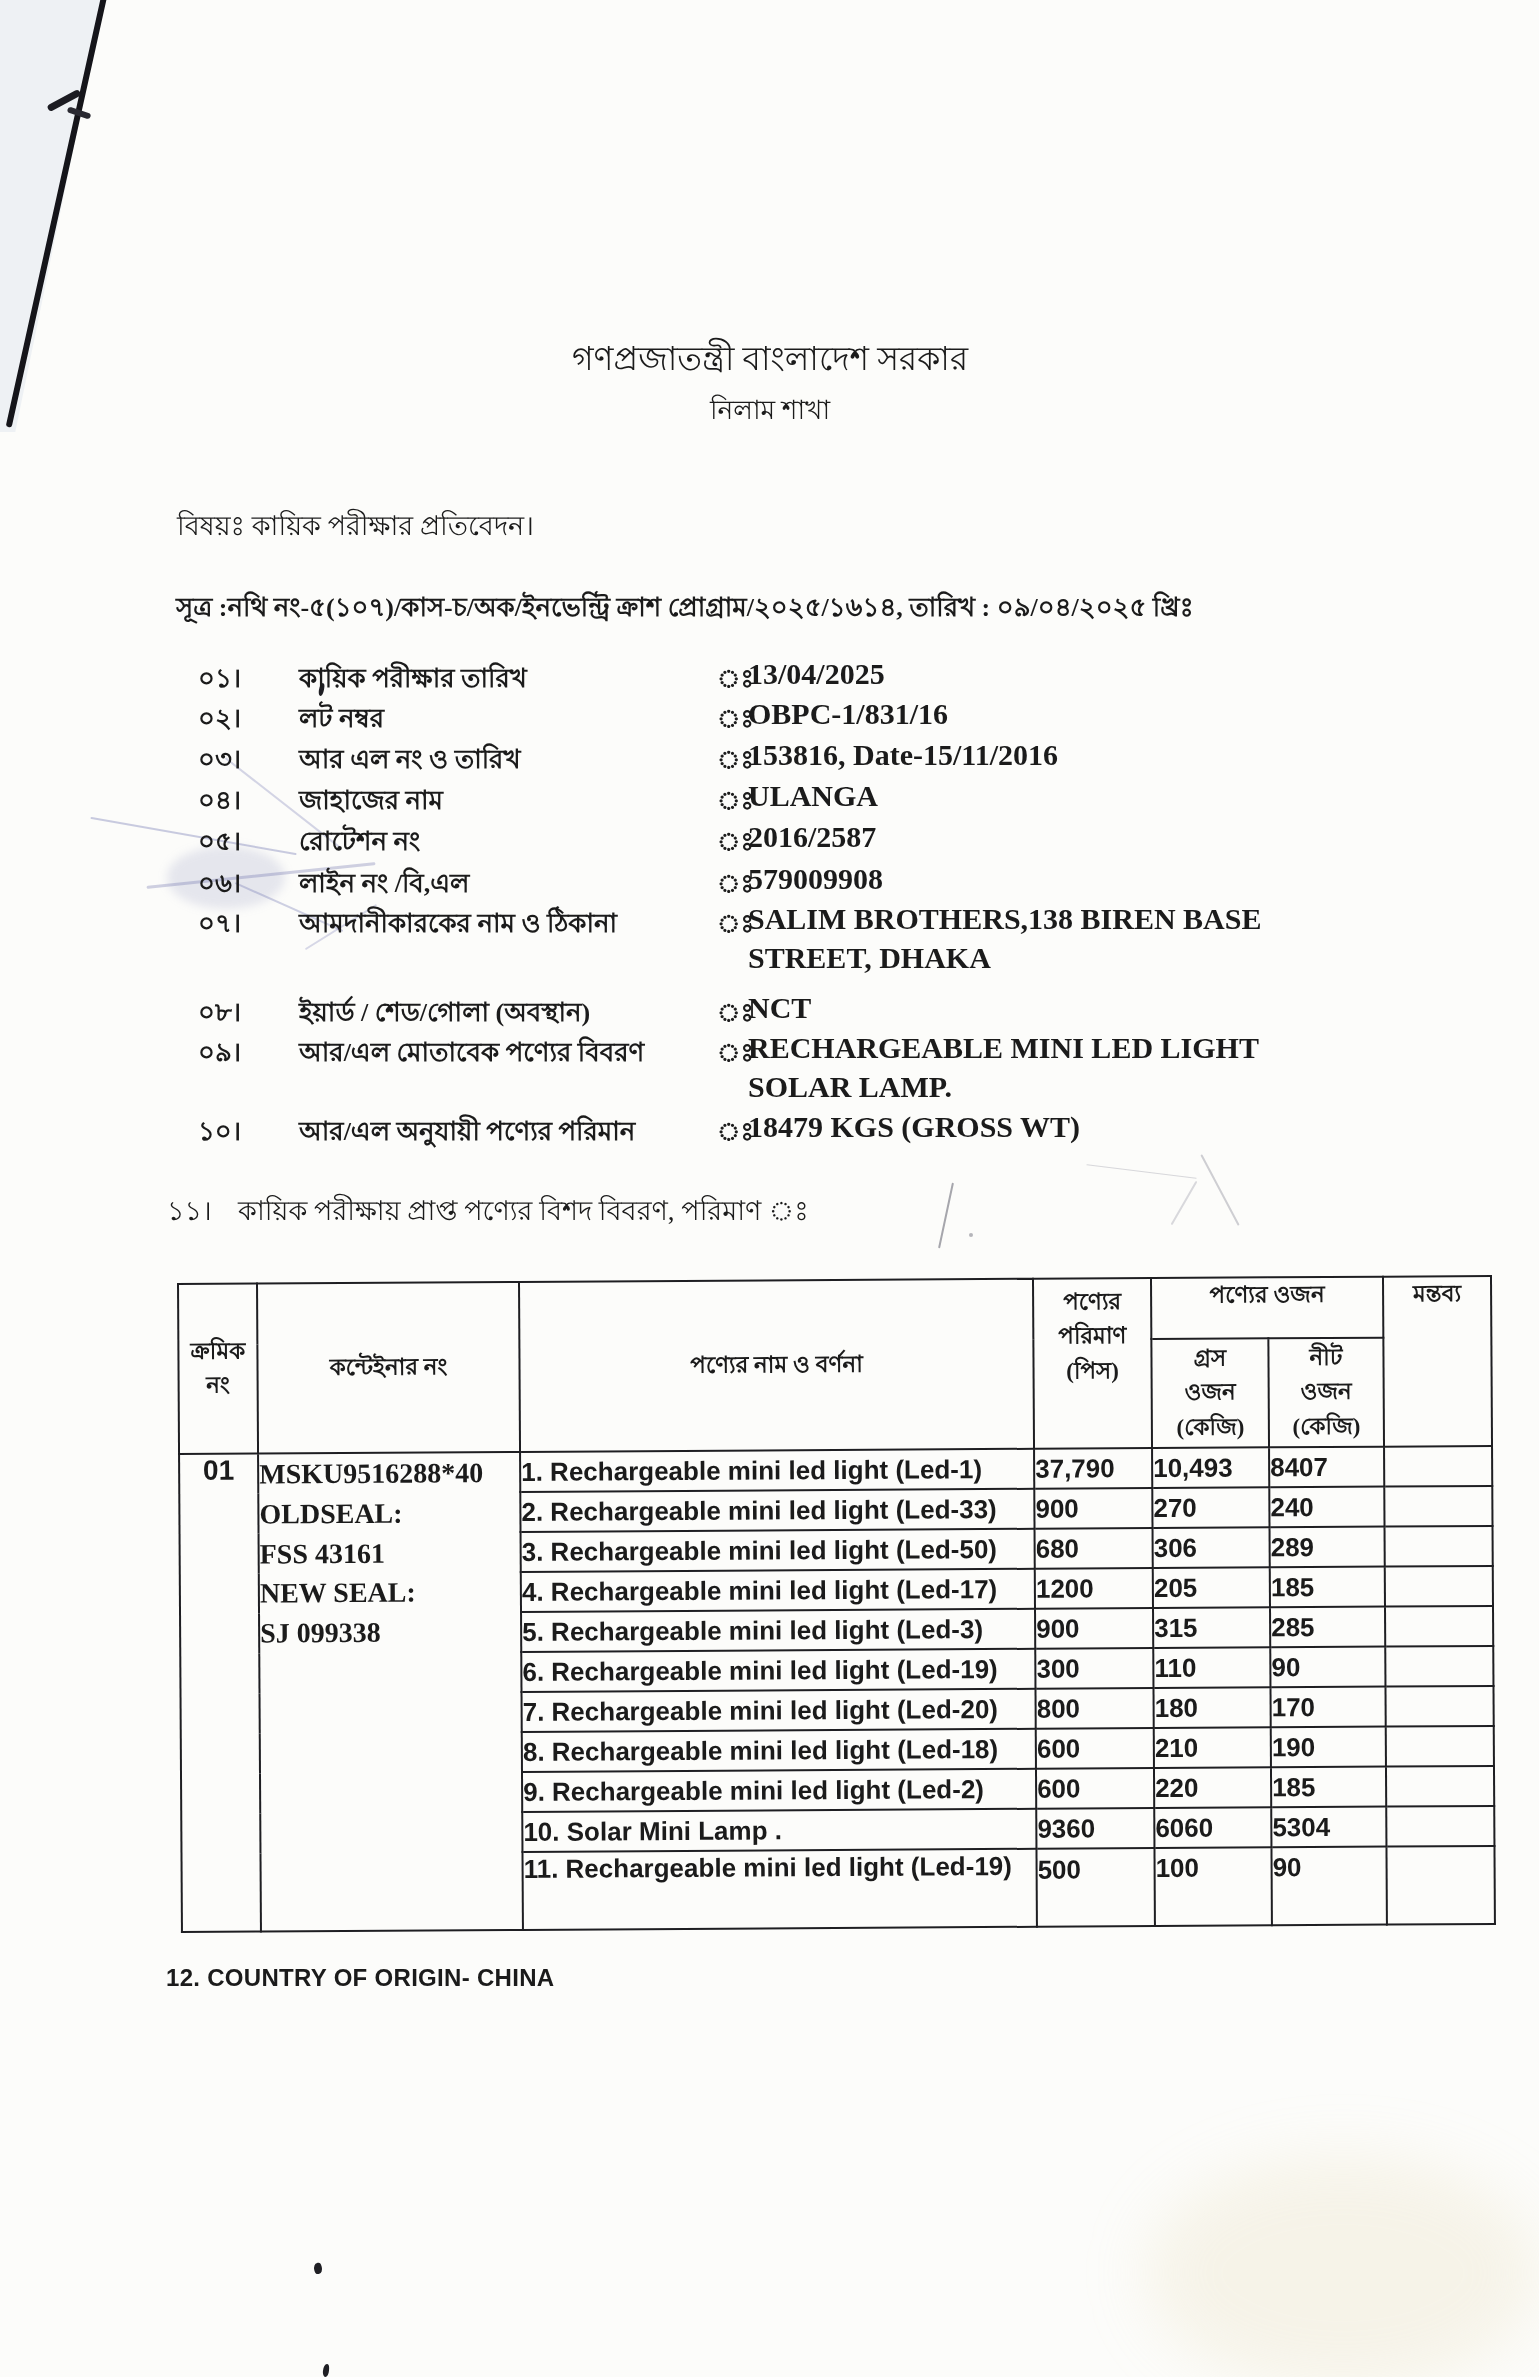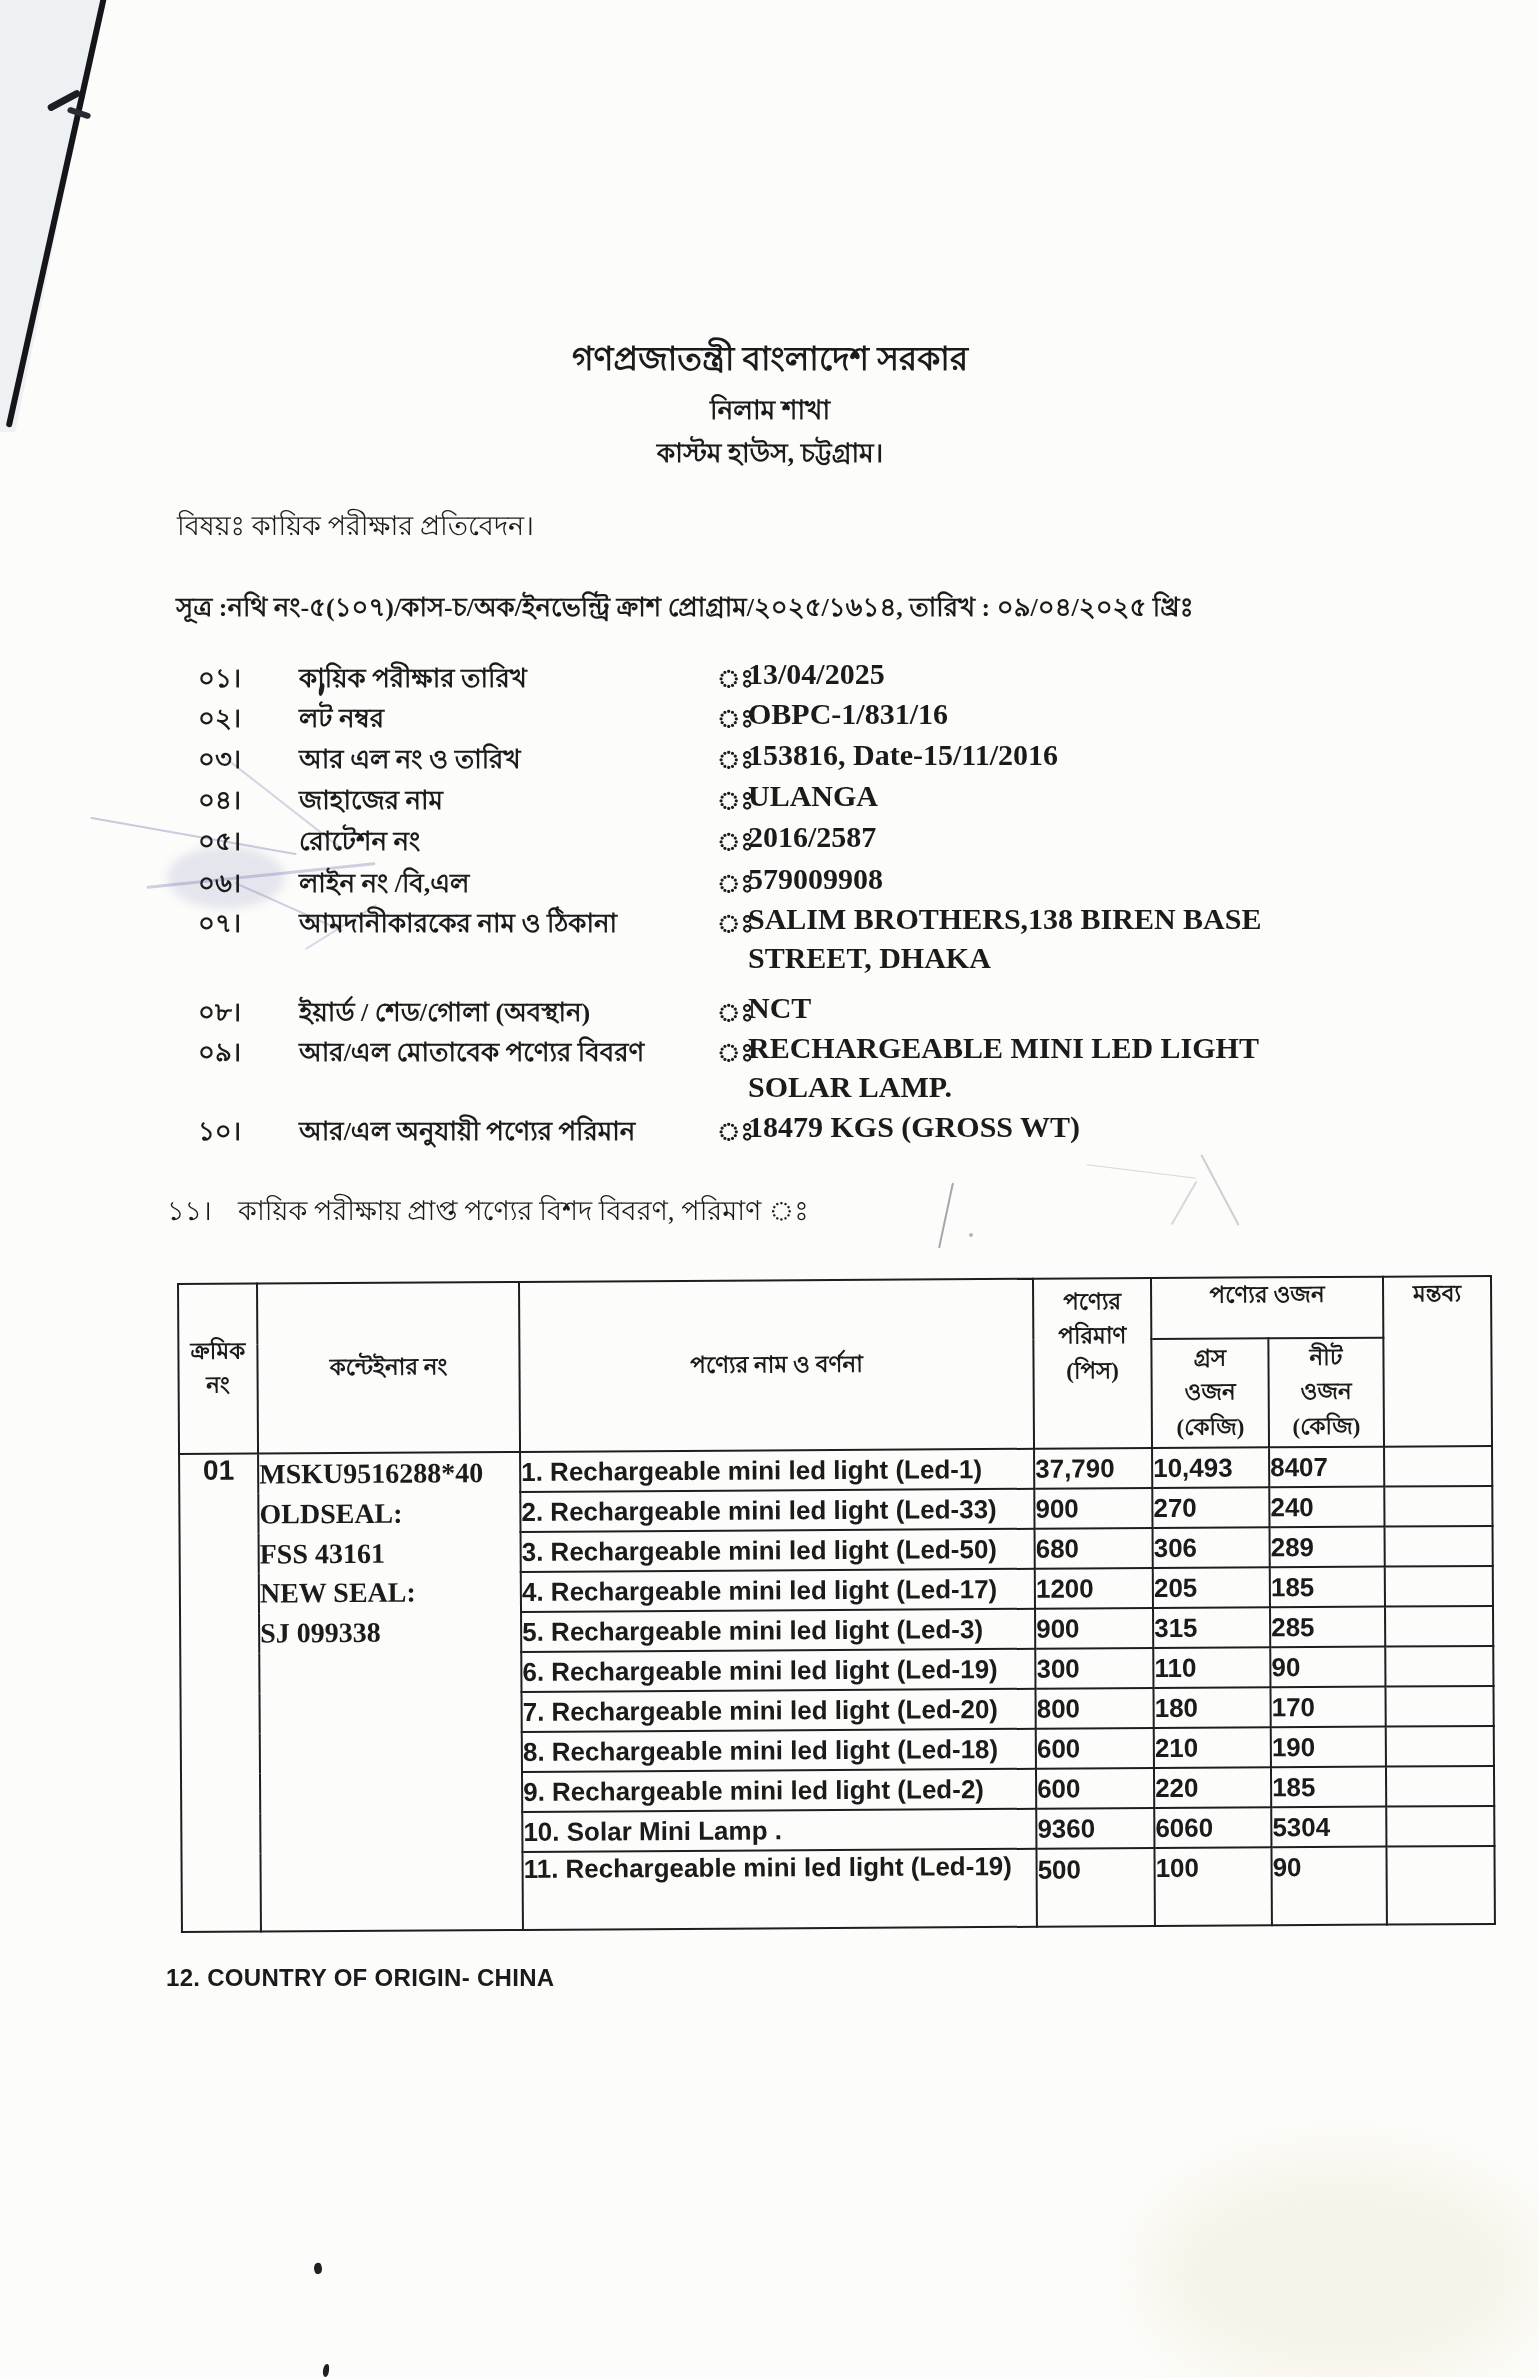--- a/index.html
+++ b/index.html
@@ -28,21 +28,21 @@
   }
   .staple2{
     position:absolute;left:67px;top:110px;width:24px;height:6.3px;
     background:#2a2a32;border-radius:3.5px;transform:rotate(18deg);
   }
   .ink-dot{position:absolute;background:#1f1f24;border-radius:60% 40% 55% 45%;}
   .pen-stroke{position:absolute;border-radius:2.1px;}
   .smudge{position:absolute;border-radius:50%;filter:blur(4.9px);}
   .tint{position:absolute;border-radius:50%;filter:blur(31px);}
   
-  .hdr-line{position:absolute;left:0;width:1540px;text-align:center;font-weight:bold;}
+  .hdr-line{position:absolute;left:0;width:1540px;text-align:center;font-weight:normal;}
   .hdr1{top:333px;font-size:33px;}
   .hdr2{top:390px;font-size:26.4px;}
   .hdr3{top:433px;font-size:26.4px;}
   .subject{position:absolute;left:177px;top:505px;font-size:27px;font-weight:normal;}
   .reference{position:absolute;left:176px;top:587px;font-size:26px;font-weight:600;}
   
   .item{position:absolute;left:198px;width:1308px;height:35px;}
   .item .num{position:absolute;left:0;top:0;font-size:26px;font-weight:bold;}
   .item .lbl{position:absolute;left:101px;top:0;font-size:26px;font-weight:bold;width:404px;}
   .item .sep{position:absolute;left:519px;top:1.4px;font-size:25px;font-weight:bold;}
@@ -102,21 +102,20 @@
   <div class="pen-stroke" style="left:1219px;top:1150px;width:2.1px;height:80px;background:rgba(150,150,162,0.45);transform:rotate(-28deg);"></div>
   <div class="pen-stroke" style="left:1183px;top:1178px;width:2.1px;height:50px;background:rgba(150,150,162,0.35);transform:rotate(30deg);"></div>
 
   <div class="ink-dot" style="left:319px;top:683px;width:4.9px;height:13.2px;transform:rotate(9deg);"></div>
   <div class="ink-dot" style="left:314px;top:2263px;width:7.7px;height:11px;transform:rotate(-14deg);"></div>
   <div class="ink-dot" style="left:323px;top:2364px;width:6.3px;height:12.5px;transform:rotate(4deg);"></div>
   <div class="tint" style="left:1148px;top:2158px;width:390px;height:230px;background:rgba(228,216,170,0.22);"></div>
 
   <div class="hdr-line hdr1">গণপ্রজাতন্ত্রী বাংলাদেশ সরকার</div>
   <div class="hdr-line hdr2">নিলাম শাখা</div>
-  <div class="hdr-line hdr3">কাস্টম হাউস, চট্টগ্রাম।</div>
 
   <div class="subject">বিষয়ঃ কায়িক পরীক্ষার প্রতিবেদন।</div>
   <div class="reference">সূত্র :নথি নং-৫(১০৭)/কাস-চ/অক/ইনভেন্ট্রি ক্রাশ প্রোগ্রাম/২০২৫/১৬১৪, তারিখ : ০৯/০৪/২০২৫ খ্রিঃ</div>
 
   <div class="item" style="top:658px;">
     <span class="num">০১।</span>
     <span class="lbl">কায়িক পরীক্ষার তারিখ</span>
     <span class="sep">ঃ</span>
     <span class="val">13/04/2025</span>
   </div>

